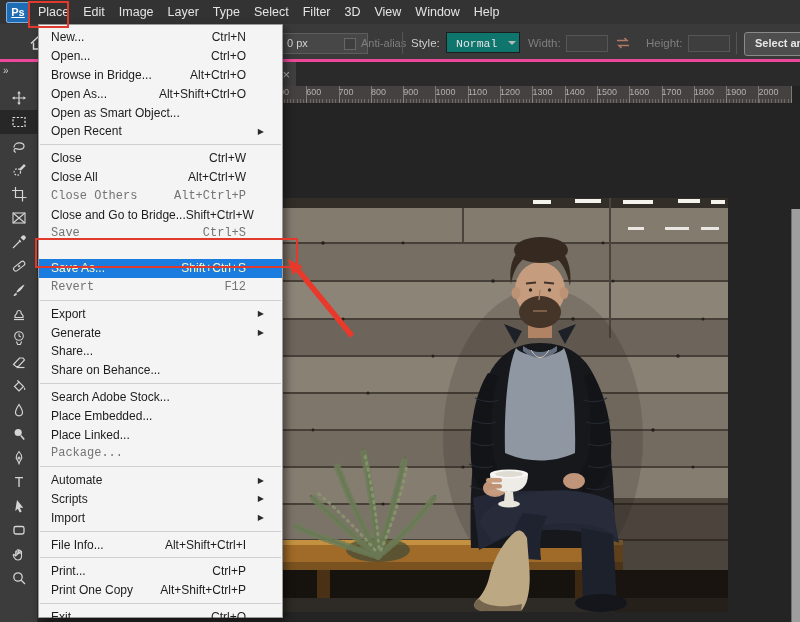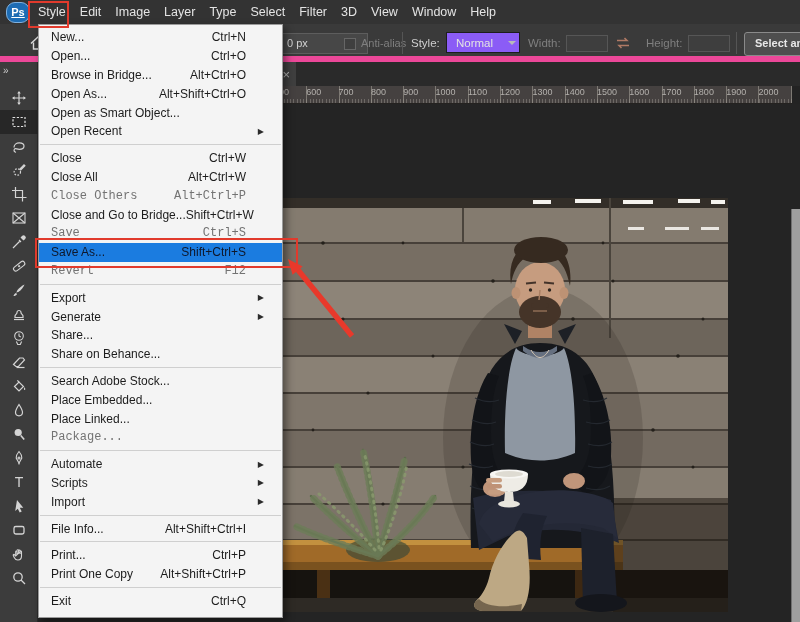--- a/index.html
+++ b/index.html
@@ -1,38 +1,38 @@
 <!DOCTYPE html>
 <html><head>
 <meta charset="utf-8">
 <style>
   html,body{margin:0;padding:0;background:#111;}
   #app{position:relative;width:800px;height:622px;overflow:hidden;background:#232323;
        font-family:"Liberation Sans","DejaVu Sans",sans-serif;-webkit-font-smoothing:antialiased;}
   
   #menubar{position:absolute;left:0;top:0;width:800px;height:24px;background:#333333;
            display:flex;align-items:center;padding-left:6px;box-sizing:border-box;z-index:3;}
-  #ps-logo{width:22px;height:19px;background:#1d6cb4;border:1px solid #7fb0de;border-radius:9px;
+  #ps-logo{width:22px;height:19px;background:#1d6cb4;border:1px solid #7fb0de;border-radius:2px;
            color:#fff;font-size:11px;font-weight:bold;display:flex;align-items:center;justify-content:center;text-decoration:underline;}
   #menubar-items{display:flex;margin-left:1px;}
   .mb-item{padding:0 7px;font-size:12.5px;color:#e4e4e4;line-height:24px;cursor:default;}
   
   #optionsbar{position:absolute;left:0;top:24px;width:800px;height:38px;background:#3a3a3a;
-              border-bottom:6px solid #ec4899;box-sizing:border-box;overflow:hidden;z-index:2;}
+              border-bottom:3px solid #ec4899;box-sizing:border-box;overflow:hidden;z-index:2;}
   #optionsbar *{position:absolute;}
   #home-btn{left:28px;top:9px;width:20px;height:20px;}
   #feather-input{left:250px;top:9px;width:80px;height:19px;background:#474747;border:1px solid #5d5d5d;
                  color:#d2d2d2;font-size:11px;line-height:19px;padding-left:36px;box-sizing:content-box;}
   #aa-box{left:344px;top:14px;width:10px;height:10px;background:#3f3f3f;border:1px solid #666;}
   #aa-label{left:361px;top:0;line-height:38px;font-size:11px;color:#7f7f7f;}
   .ob-sep{top:8px;width:1px;height:22px;background:#555;}
   #ob-sep1{left:402px;} #ob-sep2{left:736px;}
   #style-label{left:411px;top:0;line-height:38px;font-size:11.5px;color:#cfcfcf;}
-  #style-select{left:446px;top:8px;width:74px;height:21px;background:#8b5cf6;border:1px solid #1d1d1d;
-                color:#e3e3e3;font-size:11.5px;line-height:21px;padding-left:9px;box-sizing:border-box;}
+  #style-select{left:446px;top:8px;width:74px;height:21px;background:#0f766e;border:1px solid #1d1d1d;
+                color:#e3e3e3;font-size:11.5px;line-height:21px;padding-left:9px;box-sizing:border-box;font-family:Liberation Mono, monospace;}
   #style-chevron{left:508px;top:17px;width:0;height:0;border-left:4px solid transparent;
                  border-right:4px solid transparent;border-top:4px solid #b9b9b9;}
   #width-label{left:528px;top:0;line-height:38px;font-size:11.5px;color:#7f7f7f;}
   #height-label{left:646px;top:0;line-height:38px;font-size:11.5px;color:#7f7f7f;}
   .ob-input{top:11px;width:40px;height:15px;background:#3e3e3e;border:1px solid #565656;}
   #width-input{left:566px;} #height-input{left:688px;}
   #swap-icon{left:614px;top:11px;width:18px;height:16px;}
   #select-mask-btn{left:744px;top:8px;height:22px;line-height:20px;padding:0 10px;background:#4e4e4e;
                    border:1px solid #8a8a8a;border-radius:3px;color:#e8e8e8;font-size:11px;font-weight:bold;white-space:nowrap;}
   
@@ -62,38 +62,38 @@
   
   #filemenu{position:absolute;left:38px;top:24px;width:245px;height:594px;background:#f4f4f4;
             border:1px solid #9b9b9b;box-shadow:3px 4px 8px rgba(0,0,0,.45);box-sizing:border-box;
             padding-top:3px;z-index:5;}
   .mi{display:flex;align-items:center;height:18.8px;font-size:12px;color:#1c1c1c;padding:0 18px 0 12px;cursor:default;}
   .mi-label{flex:1;white-space:nowrap;}
   .mi-short{white-space:nowrap;padding-right:8px;}
   .mi-arrow{width:10px;font-size:8px;text-align:right;color:#2b2b2b;}
   .mi.disabled{color:#737373;font-family:Liberation Mono, monospace;}
   .mi.disabled .mi-arrow{color:#a6a6a6;}
-  .mi.highlighted{background:#1b7ce0;color:#0f172a;}
+  .mi.highlighted{background:#1b7ce0;color:#fef9c3;margin-top:16px;}
   .msep{height:1px;background:#cfcfcf;margin:3.5px 1px;}
   
   .red-box{position:absolute;border:2px solid #e13a2c;z-index:20;pointer-events:none;}
   #file-red-box{left:28px;top:1px;width:37px;height:23px;}
   #saveas-red-box{left:35px;top:238px;width:259px;height:26px;}
   #arrow-svg{position:absolute;left:272px;top:248px;z-index:20;pointer-events:none;}
 </style>
 </head>
 <body>
 
 <div id="app">
 
   <div id="menubar">
     <div id="ps-logo">Ps</div>
     <div id="menubar-items">
 
-    <span class="mb-item">Style</span>
+    <span class="mb-item">Place</span>
         <span class="mb-item">Edit</span>
         <span class="mb-item">Image</span>
         <span class="mb-item">Layer</span>
         <span class="mb-item">Type</span>
         <span class="mb-item">Select</span>
         <span class="mb-item">Filter</span>
         <span class="mb-item">3D</span>
         <span class="mb-item">View</span>
         <span class="mb-item">Window</span>
         <span class="mb-item">Help</span>

